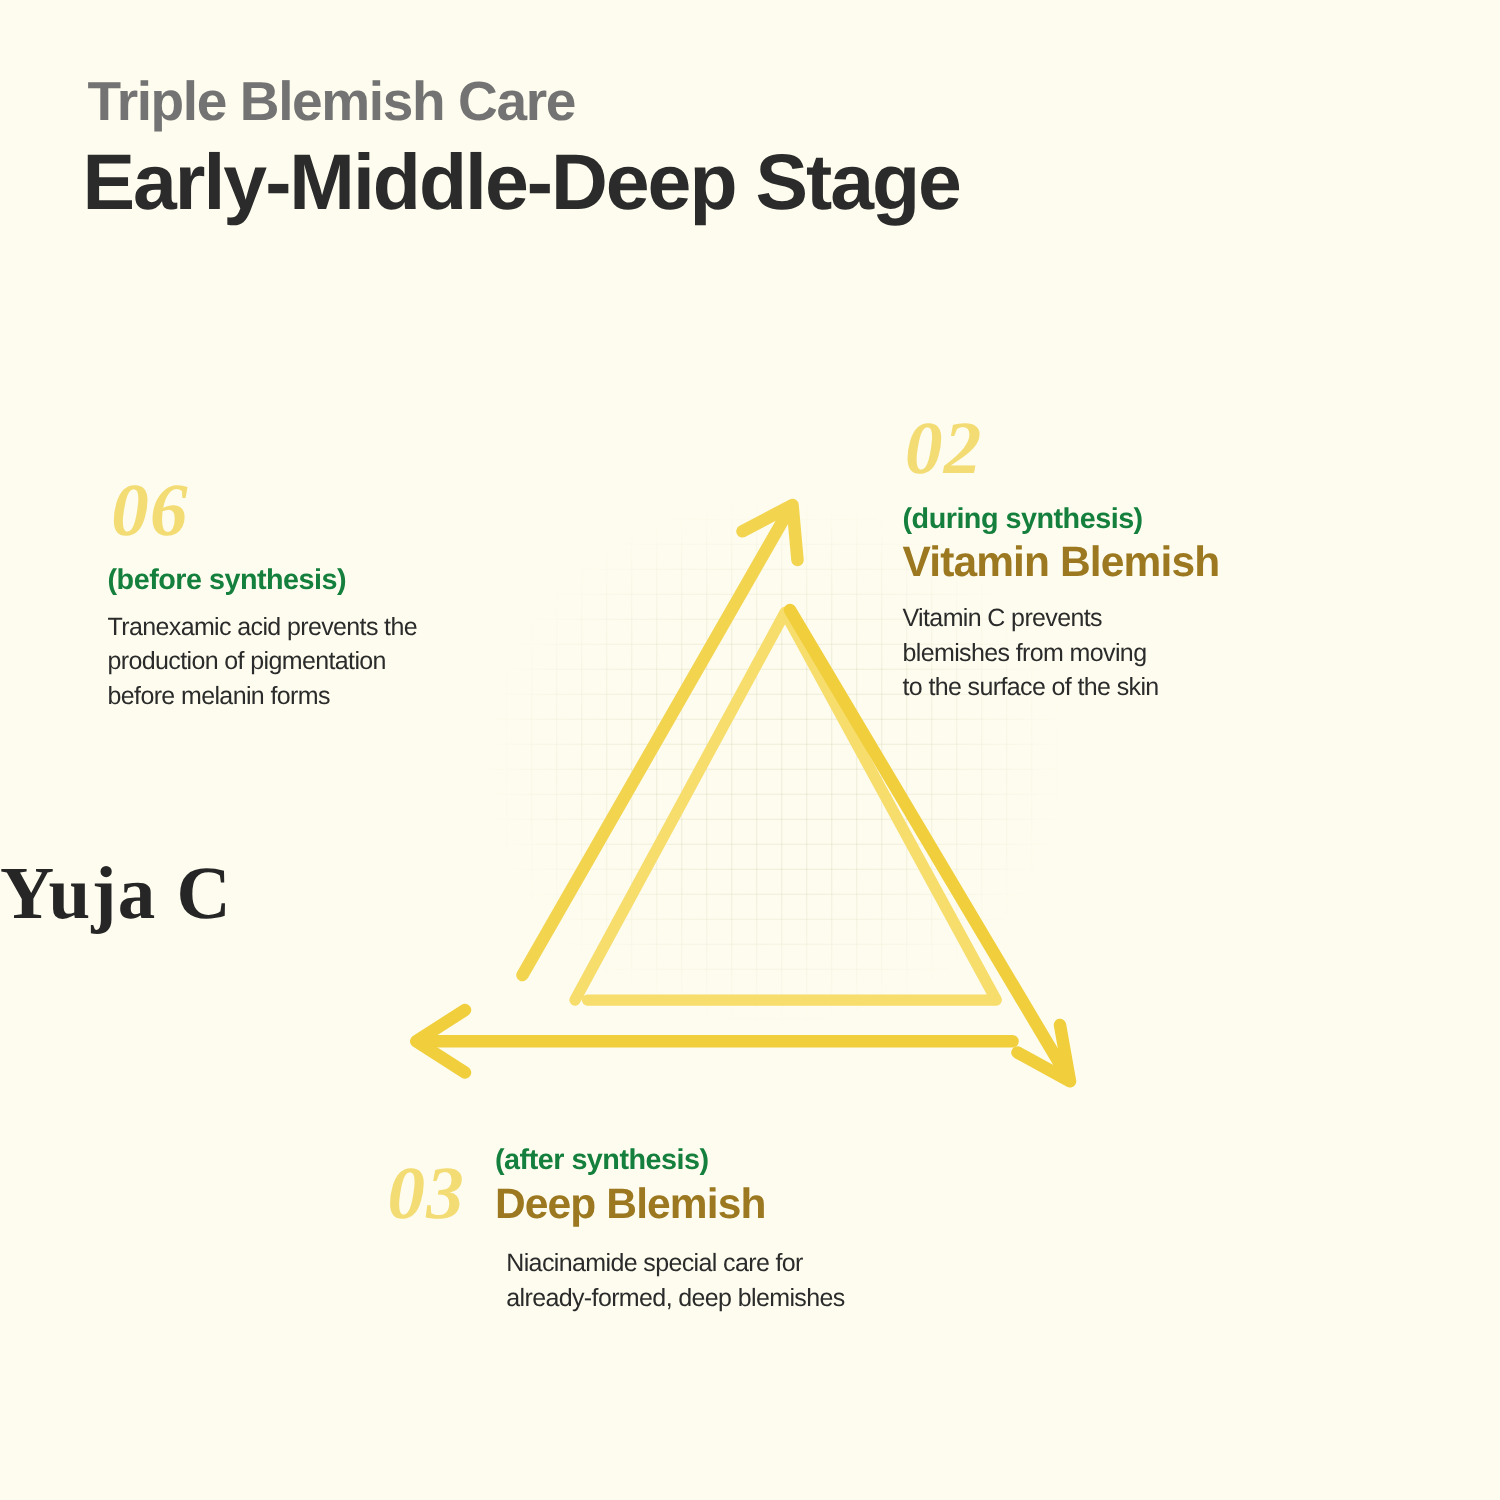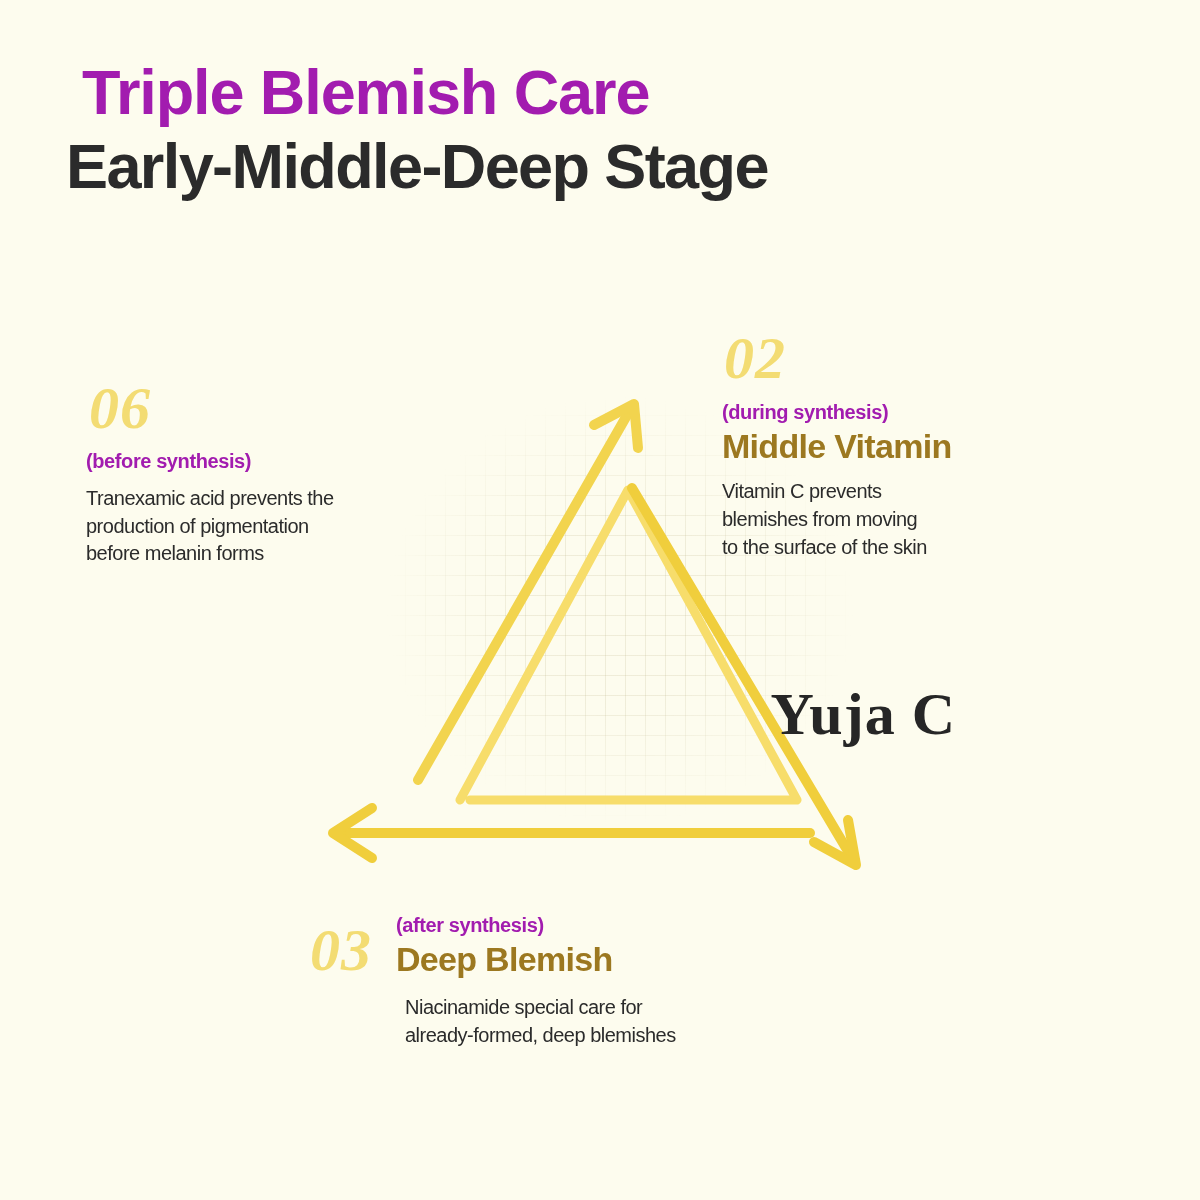--- a/index.html
+++ b/index.html
@@ -39,26 +39,26 @@
   }
 
   
   .title-block {
     position: absolute;
     left: 66px;
     top: 58px;
     width: 1060px;
   }
   .title-gold {
-    font-size: 63px;
-    font-weight: 700;
-    color: #a21caf;
+    font-size: 44px;
+    font-weight: 700;
+    color: #737373;
     letter-spacing: -1.1px;
     line-height: 1.08;
-    margin: 0 0 6px 16px;
+    margin: 0 0 6px 4px;
     white-space: nowrap;
   }
   .title-dark {
     font-size: 63px;
     font-weight: 700;
     color: #2B2B2B;
     letter-spacing: -1.6px;
     line-height: 1.08;
     margin: 0;
     white-space: nowrap;
@@ -71,23 +71,23 @@
   .stage-num {
     font-family: "Liberation Serif", serif;
     font-style: italic;
     font-weight: 700;
     font-size: 60px;
     color: #F3DC73;
     line-height: 1;
     letter-spacing: 1px;
   }
   .stage-paren {
-    font-size: 20px;
-    font-weight: 700;
-    color: #a21caf;
+    font-size: 23px;
+    font-weight: 700;
+    color: #15803d;
     line-height: 1.25;
     letter-spacing: -0.4px;
   }
   .stage-name {
     font-size: 34px;
     font-weight: 700;
     color: #9C7820;
     line-height: 1.22;
     letter-spacing: -0.7px;
     margin-top: 1px;
@@ -133,21 +133,21 @@
     height: 520px;
   }
   .triangle-wrap svg { display: block; }
 
   
   .brand-mark {
     position: absolute;
     left: 0;
     top: 684px;
     width: 956px;
-    text-align: right;
+    text-align: left;
     font-family: "Liberation Serif", serif;
     font-weight: 700;
     font-size: 60px;
     color: #262626;
     letter-spacing: 1px;
     line-height: 1;
     pointer-events: none;
   }
 </style>
 </head>
@@ -192,21 +192,21 @@
     <div class="stage-num">06</div>
     <div class="stage-paren">(before synthesis)</div>
     <div class="stage-desc">Tranexamic acid prevents the
 production of pigmentation
 before melanin forms</div>
   </div>
 
   <div class="stage" id="stage-2">
     <div class="stage-num">02</div>
     <div class="stage-paren">(during synthesis)</div>
-    <div class="stage-name">Middle Vitamin</div>
+    <div class="stage-name">Vitamin Blemish</div>
     <div class="stage-desc">Vitamin C prevents
 blemishes from moving
 to the surface of the skin</div>
   </div>
 
   <div class="stage" id="stage-3">
     <div class="stage3-row">
       <div class="stage-num">03</div>
       <div class="stage3-text">
         <div class="stage-paren">(after synthesis)</div>

